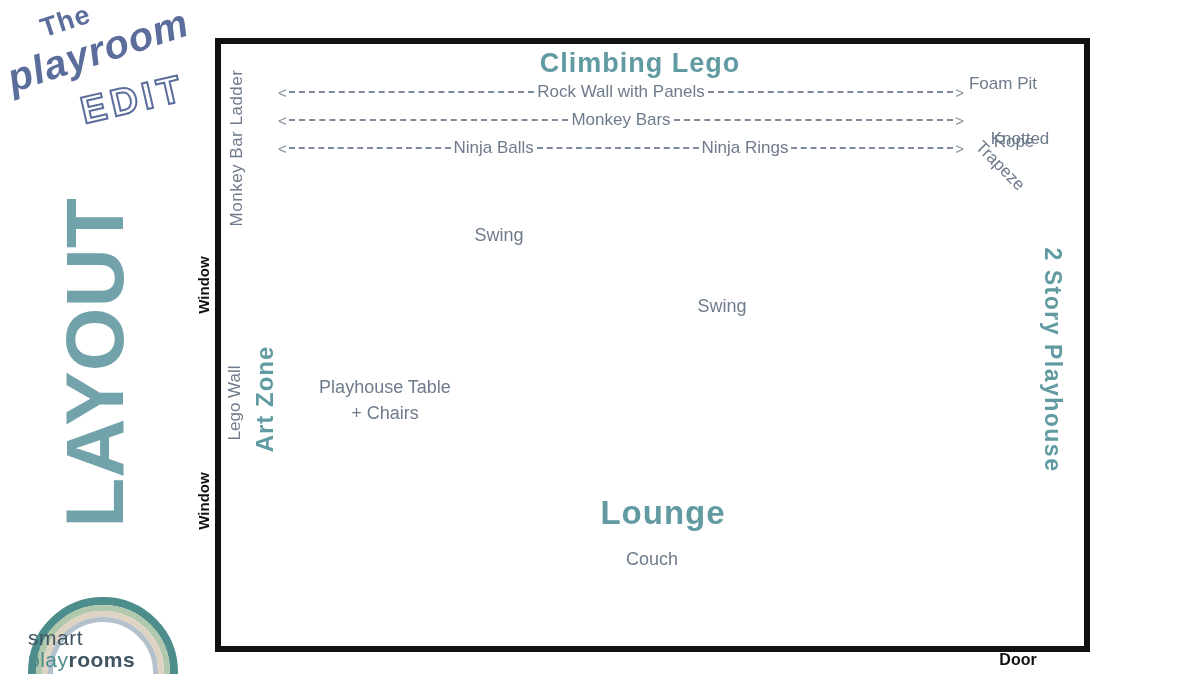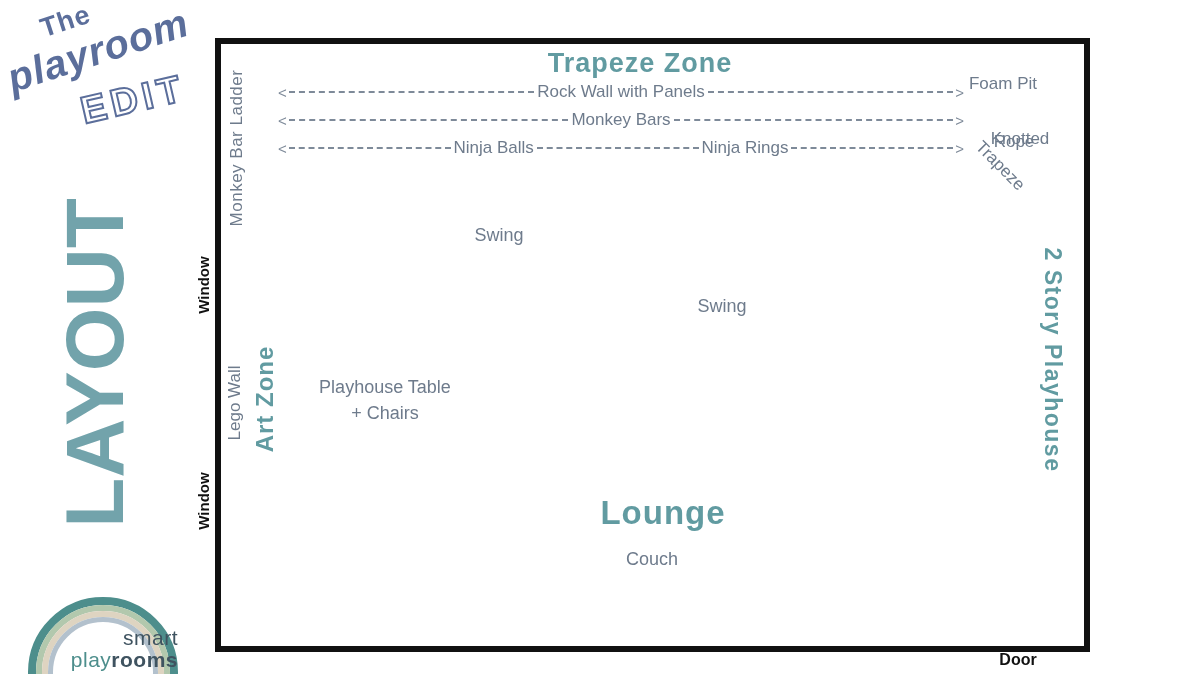--- a/index.html
+++ b/index.html
@@ -95,40 +95,40 @@
   .door-label{left:958px;top:651px;width:120px;font-size:16px;font-weight:bold;color:#111111;}
 
   
   .sp-logo{left:28px;top:597px;width:150px;height:150px;}
   .ring{position:absolute;border-radius:50%;box-sizing:border-box;}
   .ring-1{inset:0;border:8px solid #4d8e8c;}
   .ring-2{inset:8px;border:6px solid #b2c8ad;}
   .ring-3{inset:14px;border:6px solid #ded4c1;}
   .ring-4{inset:20px;border:5px solid #b3c1cd;}
   .sp-text{
-    position:absolute;left:0;right:0;top:30px;text-align:right;
+    position:absolute;left:0;right:0;top:30px;text-align:left;
     font-size:21px;line-height:22px;color:#3f5360;letter-spacing:.5px;
   }
   .sp-play{color:#4d8e8c;}
 </style>
 </head>
 <body>
 
 <div class="abs brand-the">The</div>
 <div class="abs brand-playroom">playroom</div>
 <div class="abs brand-edit">EDIT</div>
 
 <div class="abs layout-title">LAYOUT</div>
 
 <div class="abs window-label window-1">Window</div>
 <div class="abs window-label window-2">Window</div>
 
 <div class="abs room">
 
-  <div class="abs climbing-title teal-head centered">Trapeze Zone</div>
+  <div class="abs climbing-title teal-head centered">Climbing Lego</div>
 
   <div class="abs arrow-rows">
     <div class="arrow-row">
       <span class="arrow-glyph">&lt;</span>
       <span class="dash"></span>
       <span class="row-label">Rock Wall with Panels</span>
       <span class="dash"></span>
       <span class="arrow-glyph">&gt;</span>
     </div>
     <div class="arrow-row">

